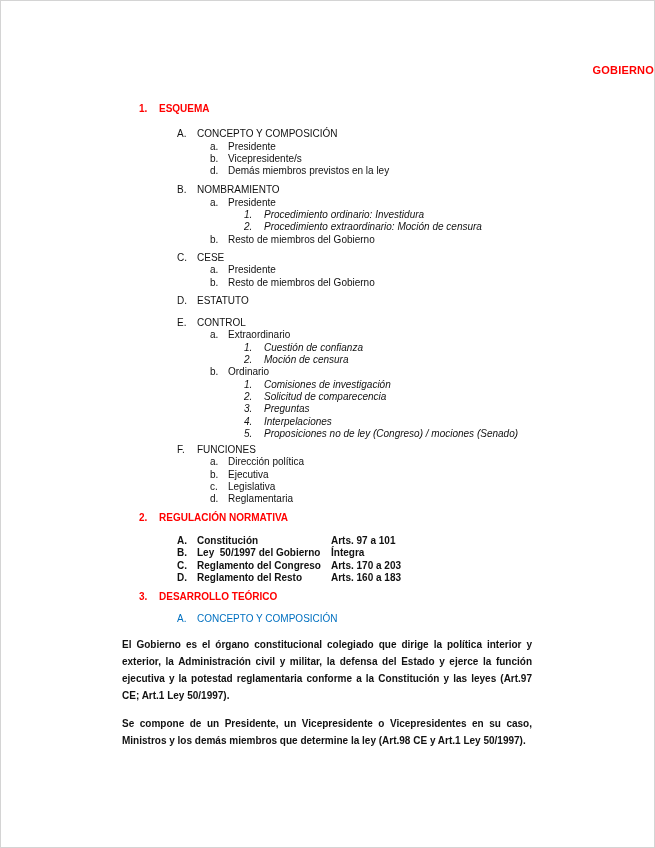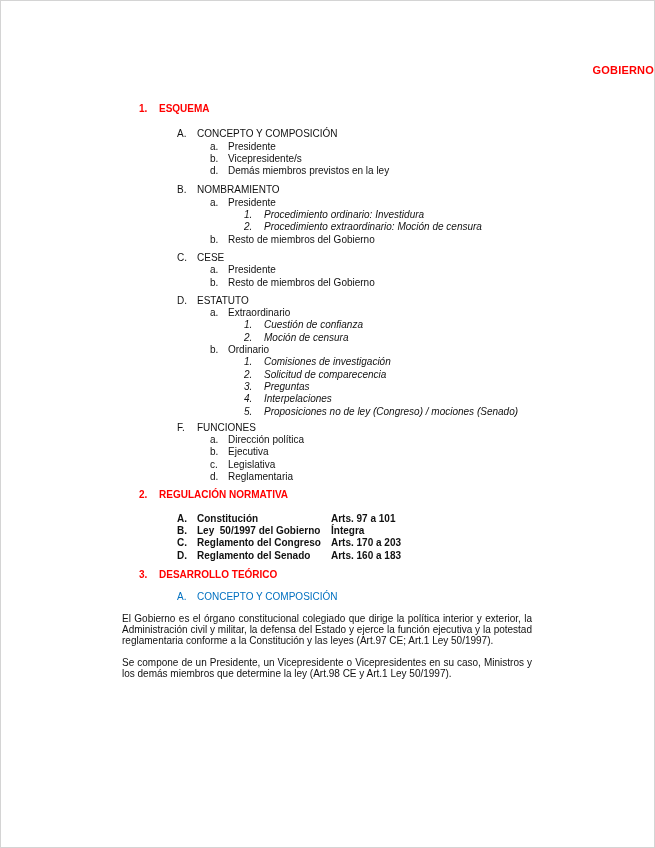--- a/index.html
+++ b/index.html
@@ -40,22 +40,23 @@
   .l4{padding-left:243px;font-style:italic;}
   .l4 .mk{width:20px;}
   
   .reg{font-weight:bold;padding-left:176px;}
   .reg .mk{width:20px;}
   .reg .name{display:inline-block;width:134px;white-space:pre;}
   
   .para{
     margin:0 122px 0 121px;
     text-align:justify;
-    line-height:11px;
+    line-height:17px;
     white-space:normal;
+    font-weight:bold;
   }
 </style>
 </head>
 <body>
 
 <div class="page">
 
   <div class="title">GOBIERNO</div>
 
   <div class="li sec" style="margin-top:26px">
@@ -80,20 +81,23 @@
   <div class="li lh" style="margin-top:6px">
     <span class="mk">C.</span><span>CESE</span>
   </div>
   <div class="li l3"><span class="mk">a.</span><span>Presidente</span></div>
   <div class="li l3"><span class="mk">b.</span><span>Resto de miembros del Gobierno</span></div>
 
   <div class="li lh" style="margin-top:6px">
     <span class="mk">D.</span><span>ESTATUTO</span>
   </div>
 
+  <div class="li lh" style="margin-top:10px">
+    <span class="mk">E.</span><span>CONTROL</span>
+  </div>
   <div class="li l3"><span class="mk">a.</span><span>Extraordinario</span></div>
   <div class="li l4"><span class="mk">1.</span><span>Cuestión de confianza</span></div>
   <div class="li l4"><span class="mk">2.</span><span>Moción de censura</span></div>
   <div class="li l3"><span class="mk">b.</span><span>Ordinario</span></div>
   <div class="li l4"><span class="mk">1.</span><span>Comisiones de investigación</span></div>
   <div class="li l4"><span class="mk">2.</span><span>Solicitud de comparecencia</span></div>
   <div class="li l4"><span class="mk">3.</span><span>Preguntas</span></div>
   <div class="li l4"><span class="mk">4.</span><span>Interpelaciones</span></div>
   <div class="li l4"><span class="mk">5.</span><span>Proposiciones no de ley (Congreso) / mociones (Senado)</span></div>
 
@@ -111,21 +115,21 @@
   <div class="li reg" style="margin-top:11px">
     <span class="mk">A.</span><span class="name">Constitución</span><span class="val">Arts. 97 a 101</span>
   </div>
   <div class="li reg">
     <span class="mk">B.</span><span class="name">Ley  50/1997 del Gobierno</span><span class="val">Íntegra</span>
   </div>
   <div class="li reg">
     <span class="mk">C.</span><span class="name">Reglamento del Congreso</span><span class="val">Arts. 170 a 203</span>
   </div>
   <div class="li reg">
-    <span class="mk">D.</span><span class="name">Reglamento del Senado</span><span class="val">Arts. 160 a 183</span>
+    <span class="mk">D.</span><span class="name">Reglamento del Resto</span><span class="val">Arts. 160 a 183</span>
   </div>
 
   <div class="li sec" style="margin-top:7px">
     <span class="mk">3.</span><span>DESARROLLO TEÓRICO</span>
   </div>
   <div class="li lh blue" style="margin-top:10px">
     <span class="mk">A.</span><span>CONCEPTO Y COMPOSICIÓN</span>
   </div>
 
   <p class="para" style="margin-top:10px">El Gobierno es el órgano constitucional colegiado que dirige la política interior y exterior, la Administración civil y militar, la defensa del Estado y ejerce la función ejecutiva y la potestad reglamentaria conforme a la Constitución y las leyes (Art.97 CE; Art.1 Ley 50/1997).</p>

